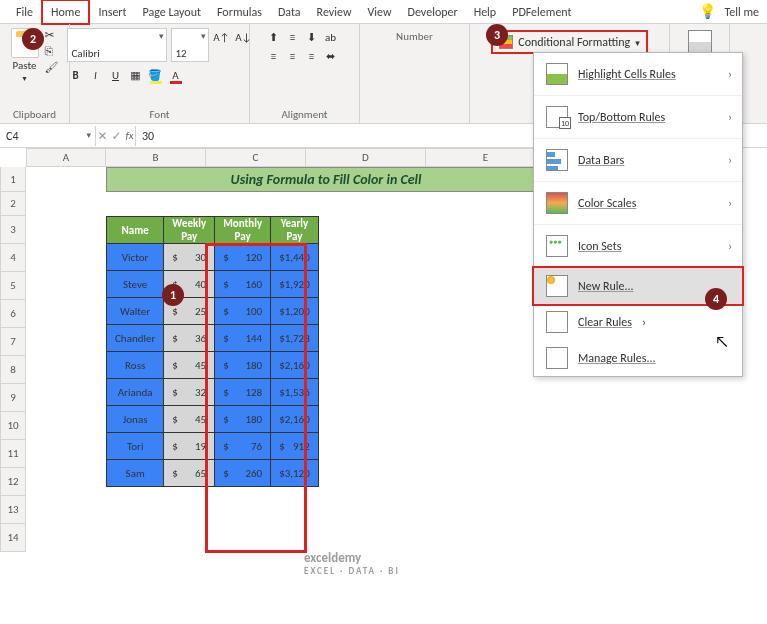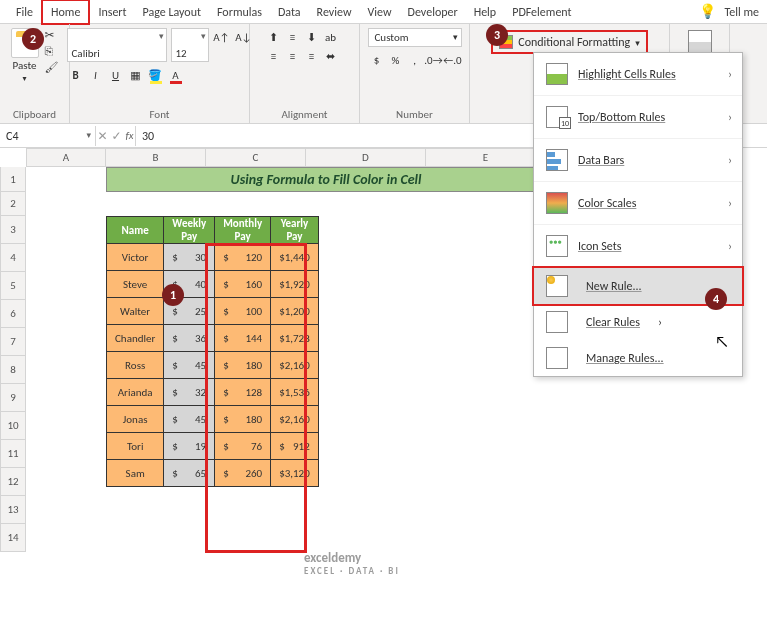--- a/index.html
+++ b/index.html
@@ -44,21 +44,21 @@
 .cf-item-icon{width:22px;height:22px;flex-shrink:0;}
 .icon-highlight{border:1px solid #888;background:linear-gradient(#fff 50%,#8bc34a 50%);}
 .icon-topbottom{border:1px solid #888;background:#fff;position:relative;}
 .icon-topbottom::after{content:"10";position:absolute;bottom:-2px;right:-4px;font-size:8px;border:1px solid #666;background:#fff;padding:0 1px;}
 .icon-databars{background:linear-gradient(90deg,#5b9bd5 40%,transparent 40%) 0 2px/100% 5px,linear-gradient(90deg,#5b9bd5 70%,transparent 70%) 0 9px/100% 5px,linear-gradient(90deg,#5b9bd5 55%,transparent 55%) 0 16px/100% 5px;background-repeat:no-repeat;border:1px solid #888;}
 .icon-colorscales{background:linear-gradient(#d9534f,#f0ad4e,#5cb85c);border:1px solid #888;}
 .icon-iconsets{background:#fff;border:1px solid #888;position:relative;}
 .icon-iconsets::before{content:"●●●";font-size:7px;position:absolute;top:1px;left:2px;color:#5cb85c;}
 .icon-newrule,.icon-clear,.icon-manage{background:#fff;border:1px solid #888;}
 .icon-newrule::before{content:"";position:absolute;width:8px;height:8px;background:radial-gradient(#f9c74f,#e6a800);border-radius:50%;}
-.cf-bottom-item{display:flex;align-items:center;gap:18px;padding:7px 12px;font-size:12px;cursor:pointer;position:relative;}
+.cf-bottom-item{display:flex;align-items:center;gap:10px;padding:7px 12px;font-size:12px;cursor:pointer;position:relative;}
 .cf-bottom-item.highlight{background:#e0e0e0;border:2px solid #d22;margin:-2px;}
 .underline-label{text-decoration:underline;text-decoration-color:#999;}
 
 
 .formulabar{display:flex;align-items:center;border-bottom:1px solid #d4d4d4;height:24px;}
 .namebox{width:96px;border-right:1px solid #d4d4d4;padding:3px 6px;font-size:12px;position:relative;}
 .namebox::after{content:"▾";position:absolute;right:4px;font-size:9px;color:#666;}
 .fx-btn{width:40px;text-align:center;border-right:1px solid #d4d4d4;padding:3px;display:flex;justify-content:center;gap:4px;}
 .fx-label{font-style:italic;font-size:11px;color:#666;}
 .formula-input{flex:1;padding:3px 6px;font-size:12px;}
@@ -71,21 +71,21 @@
 .row-area{display:flex;}
 .row-headers{display:flex;flex-direction:column;width:26px;}
 .row-h{border:1px solid #d4d4d4;border-top:none;background:#f3f2f1;text-align:center;font-size:11px;color:#555;}
 .cells{position:relative;}
 
 .sheet-title{position:absolute;left:0;top:0;height:25px;background:#a9d18e;border:1px solid #888;display:flex;align-items:center;justify-content:center;font-weight:bold;font-style:italic;font-size:14px;color:#1f4e2e;}
 
 .data-table{position:absolute;border-collapse:collapse;}
 .data-table th,.data-table td{border:1px solid #333;padding:0 8px;font-size:11px;height:27px;margin-left:24px;}
 .data-table th{background:#70ad47;color:#fff;font-weight:bold;text-align:center;}
-.data-table td{background:#fdba74;}
+.data-table td{background:#3b82f6;}
 .name-col{text-align:center;width:80px;}
 .pay-col{width:100px;}
 .pay-cell{display:flex;justify-content:space-between;}
 
 
 .col-red-outline{position:absolute;border:3px solid #d22;pointer-events:none;}
 
 
 .badge{width:22px;height:22px;border-radius:50%;background:#7b1e1e;color:#fff;font-weight:bold;font-size:12px;display:flex;align-items:center;justify-content:center;position:absolute;z-index:30;}
 
@@ -166,30 +166,20 @@
       <div class="btn-sm">ab</div>
       <div class="btn-sm">≡</div>
       <div class="btn-sm">≡</div>
       <div class="btn-sm">≡</div>
       <div class="btn-sm">⬌</div>
     </div>
     <div class="group-label">Alignment</div>
   </div>
 
   <div class="group num-group">
-    <div>
-      <div class="num-sel">Custom</div>
-      <div class="num-row">
-        <div class="btn-sm">$</div>
-        <div class="btn-sm">%</div>
-        <div class="btn-sm">,</div>
-        <div class="btn-sm">.0→</div>
-        <div class="btn-sm">←.0</div>
-      </div>
-    </div>
     <div class="group-label">Number</div>
   </div>
 
   <div class="group styles-group">
     <div class="cf-btn">
       <div class="cf-icon"></div>
       <span>Conditional Formatting</span>
       <span style="font-size:9px">▾</span>
     </div>
   </div>

